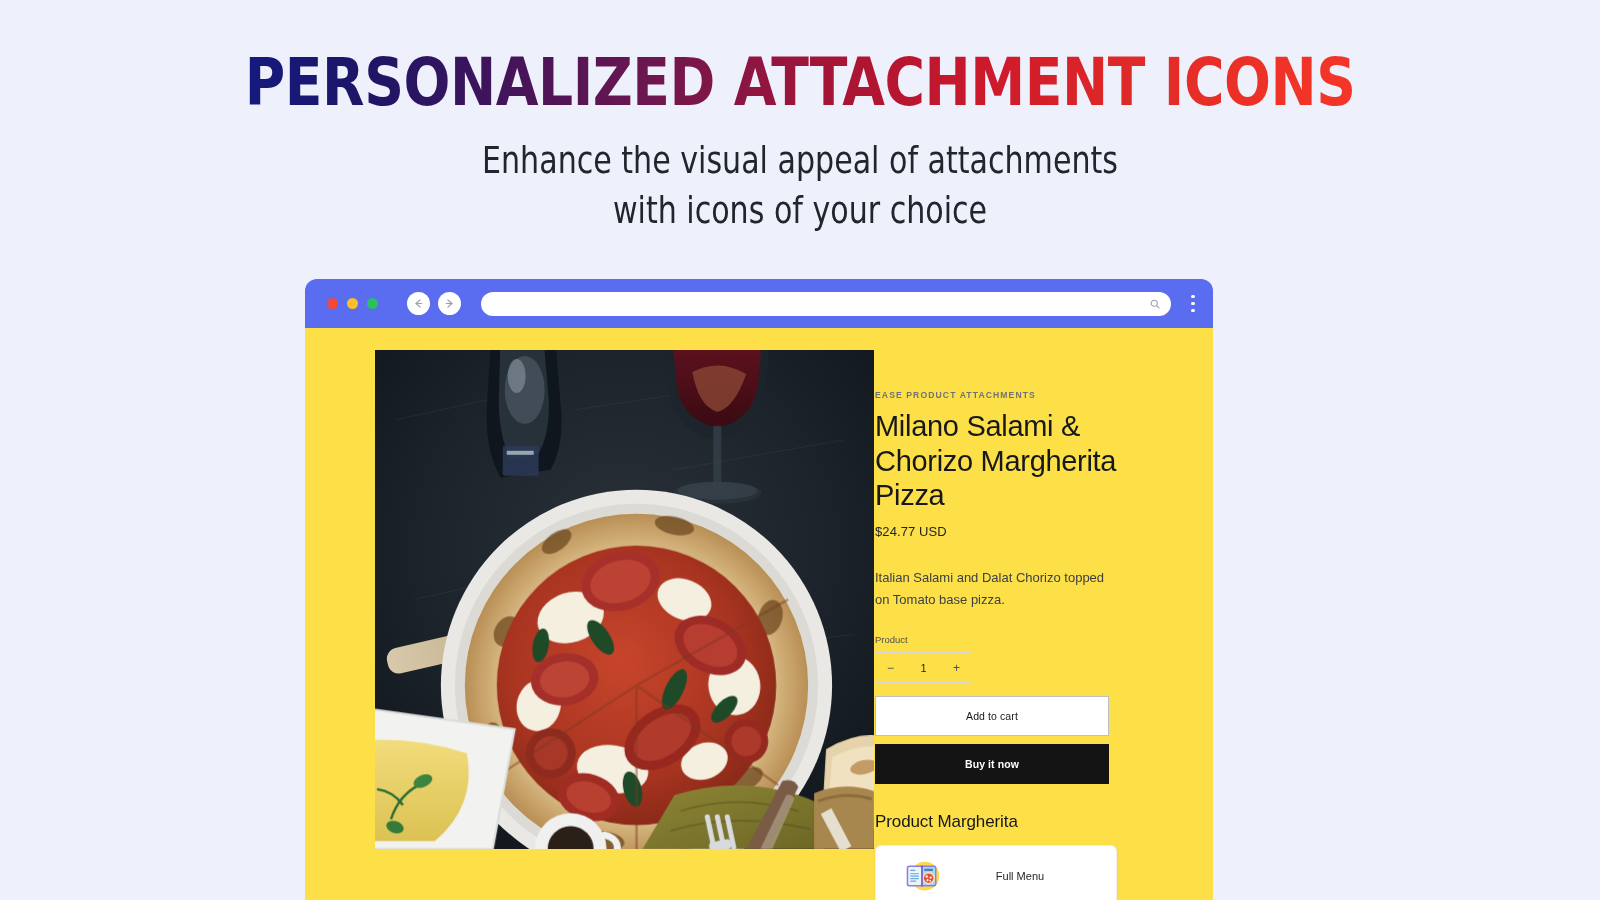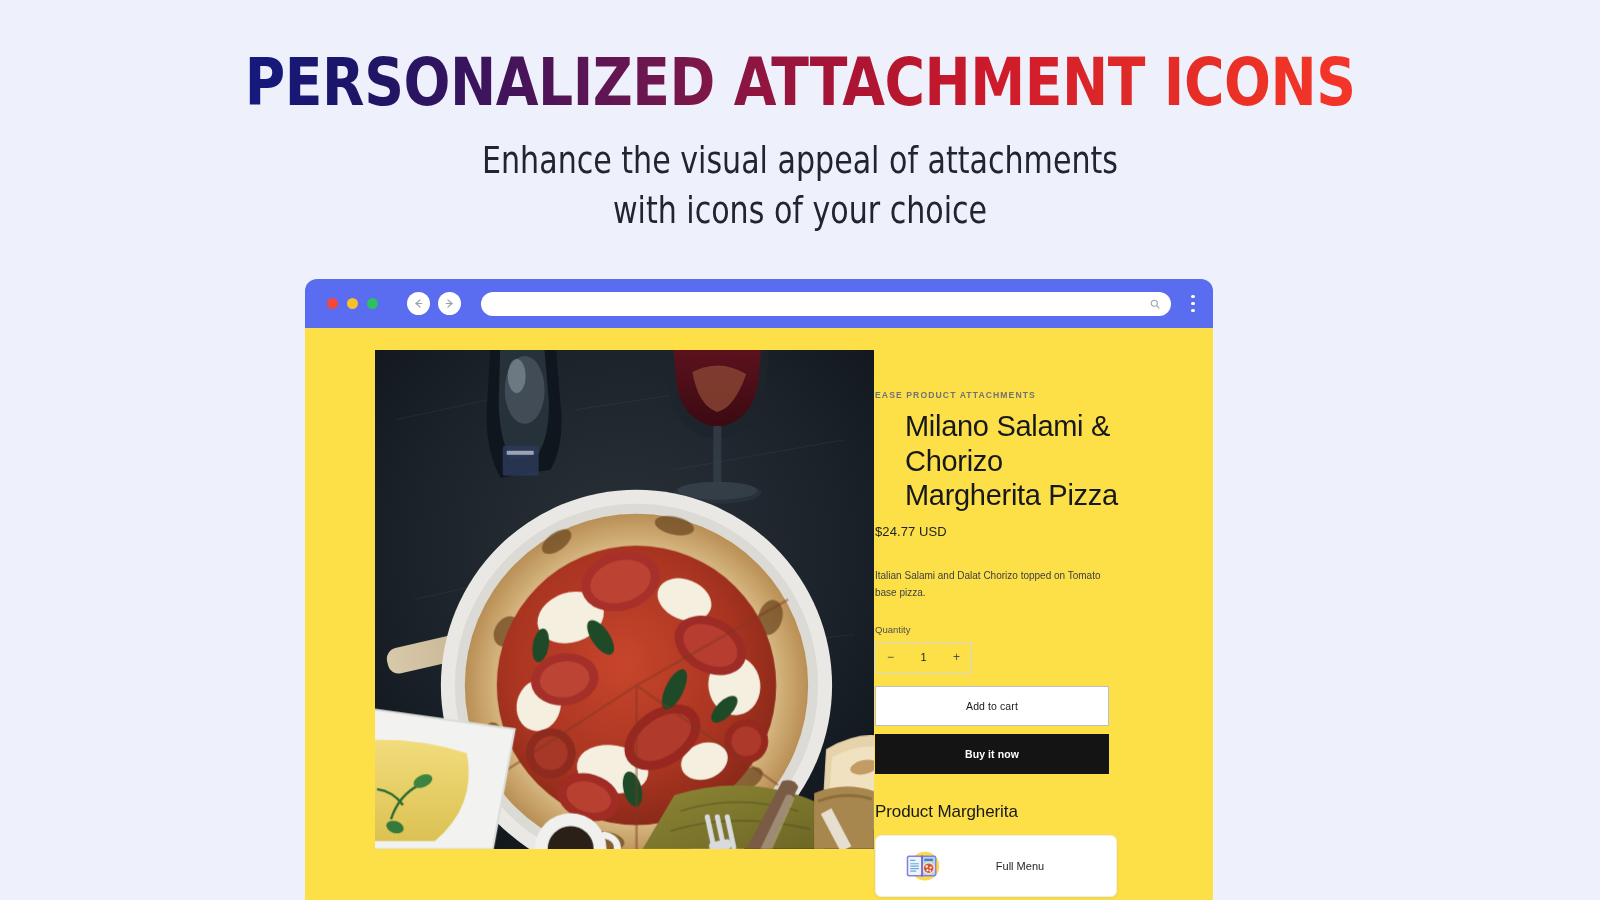--- a/index.html
+++ b/index.html
@@ -150,33 +150,32 @@
     margin-bottom: 9px;
   }
 
   .ptitle {
     font-size: 29px;
     line-height: 1.19;
     color: #16181c;
     font-weight: 400;
     letter-spacing: -0.3px;
     max-width: 245px;
-    padding-left: 30px;
   }
 
   .price {
     margin-top: 11px;
     font-size: 13px;
     color: #1d2024;
     letter-spacing: 0.1px;
   }
 
   .desc {
     margin-top: 28px;
-    font-size: 10px;
+    font-size: 13px;
     line-height: 1.75;
     color: #3c4046;
     max-width: 232px;
   }
 
   .qty-label {
     margin-top: 22px;
     font-size: 9.5px;
     color: #4b4f55;
   }
@@ -469,21 +468,21 @@
         </svg>
       </div>
     </div>
 
     <div class="info-col">
       <div class="vendor">EASE PRODUCT ATTACHMENTS</div>
       <h1 class="ptitle">Milano Salami &amp; Chorizo Margherita Pizza</h1>
       <div class="price">$24.77 USD</div>
       <div class="desc">Italian Salami and Dalat Chorizo topped on Tomato base pizza.</div>
 
-      <div class="qty-label">Quantity</div>
+      <div class="qty-label">Product</div>
       <div class="stepper">
         <span class="sym">−</span>
         <span class="val">1</span>
         <span class="sym">+</span>
       </div>
 
       <div class="btn btn-cart">Add to cart</div>
       <div class="btn btn-buy">Buy it now</div>
 
       <div class="attach-title">Product Margherita</div>

